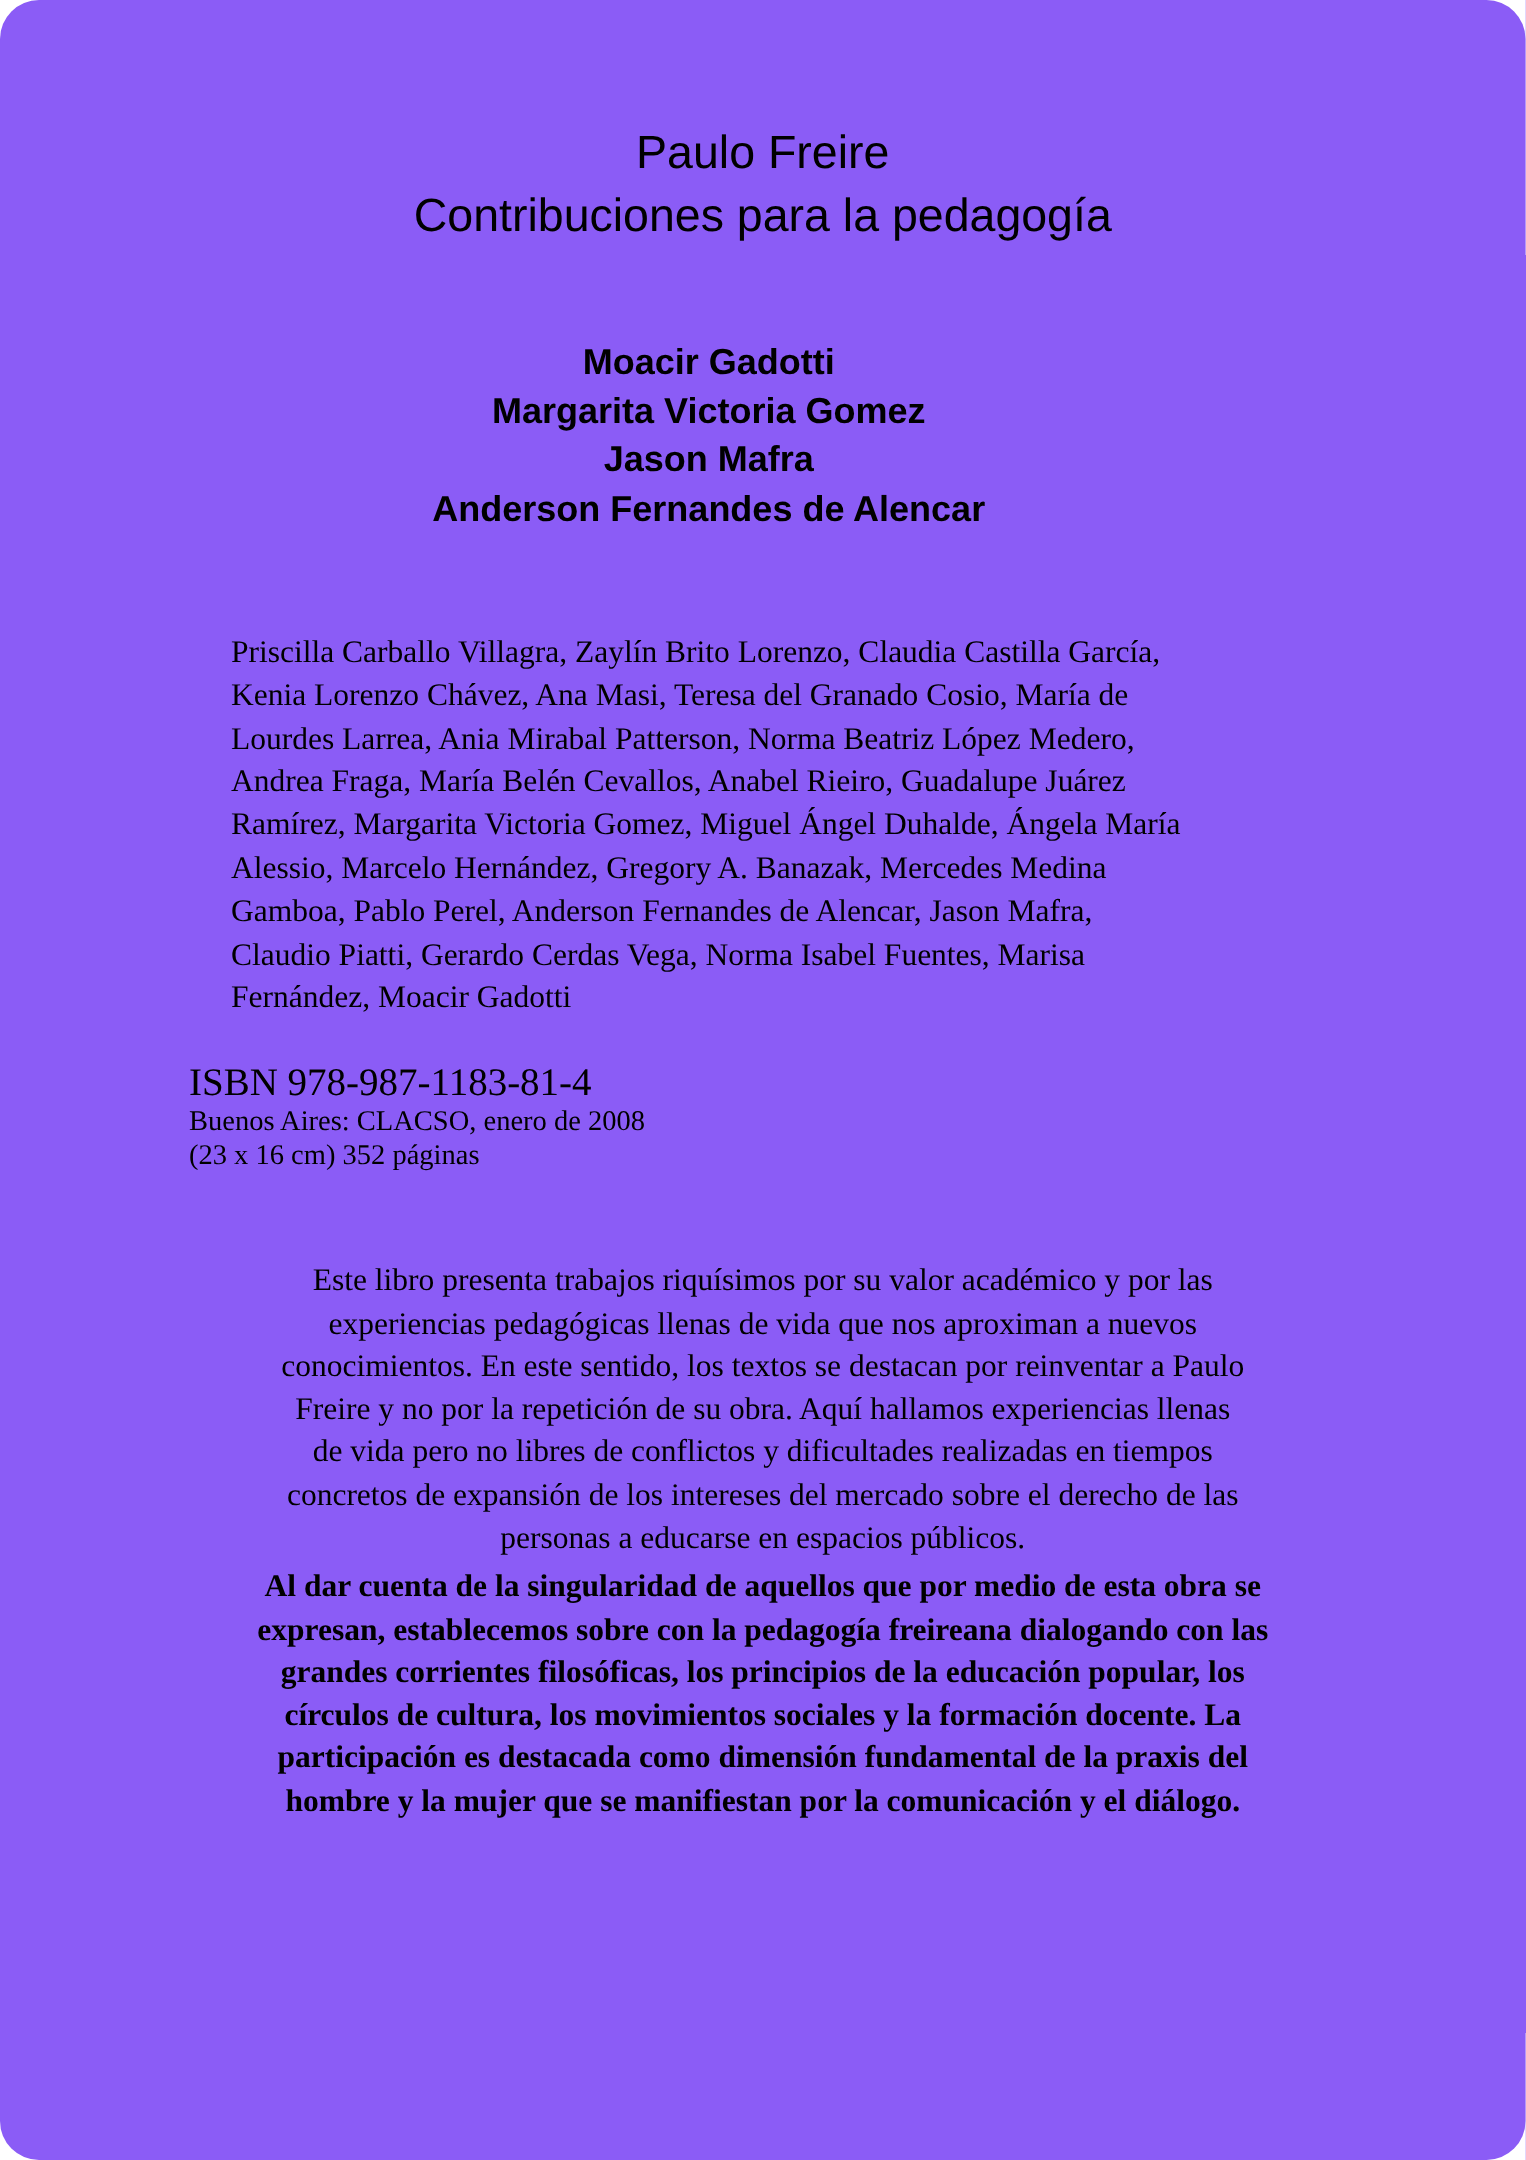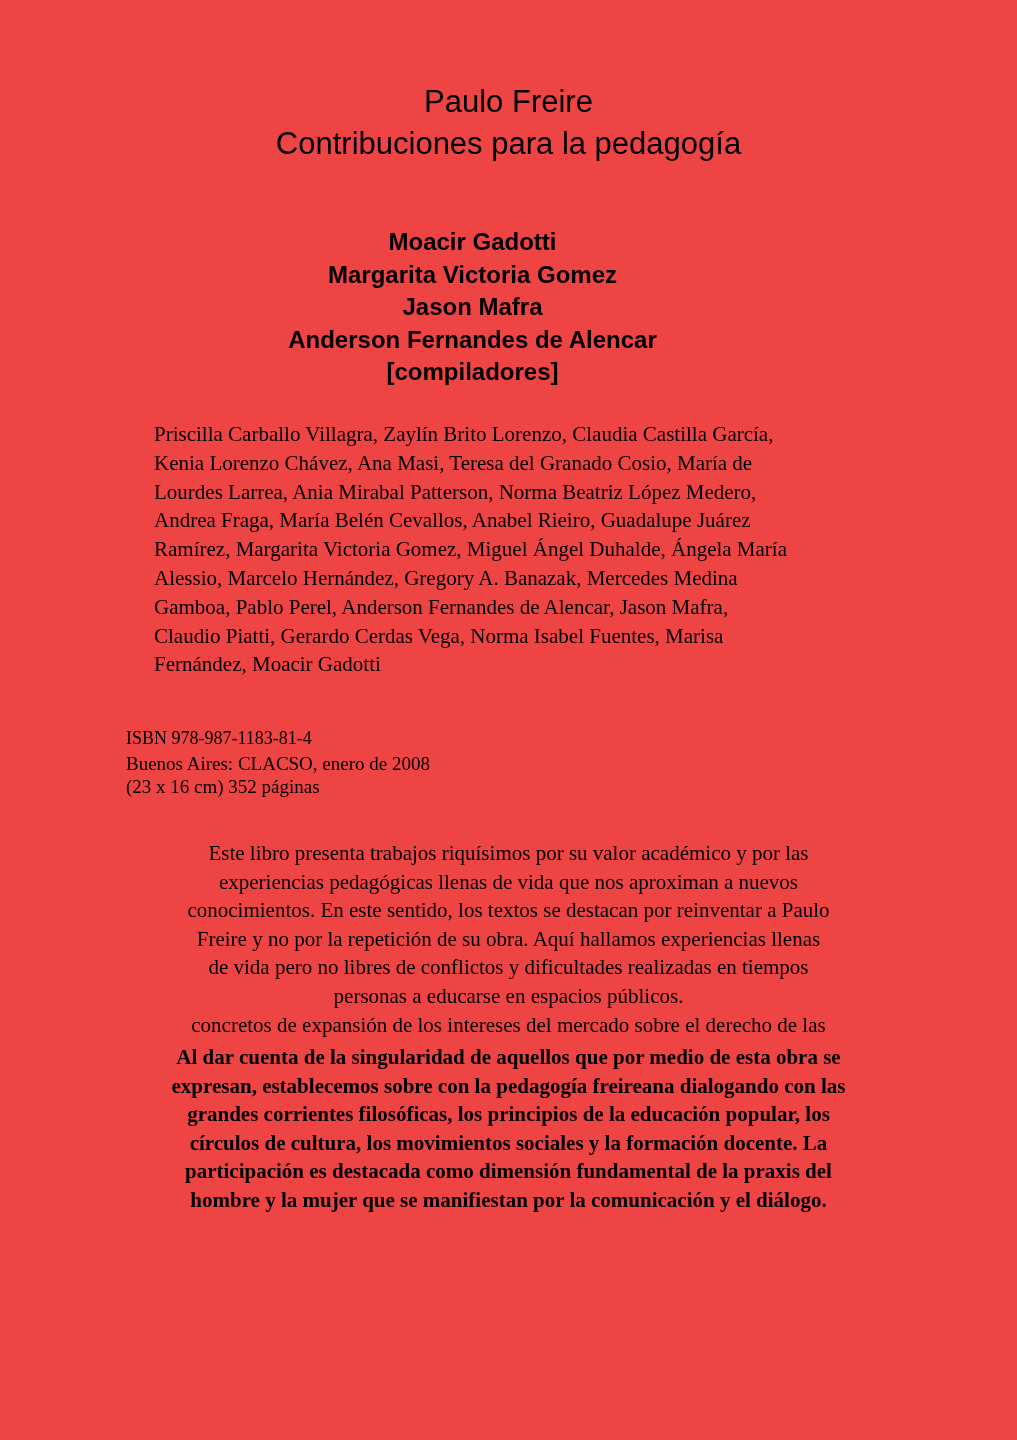--- a/index.html
+++ b/index.html
@@ -1,51 +1,50 @@
 <!DOCTYPE html>
 <html><head>
   <meta charset="utf-8">
   <style>
     html, body { margin: 0; padding: 0; background: #ffffff; }
     body { width: 1017px; height: 1440px; position: relative; overflow: hidden; color: #000; }
-    .page { position: absolute; left: 0; top: 0; width: 1017px; height: 1440px; background: #ef4444; }
+    .page { position: absolute; left: 0; top: 0; width: 1017px; height: 1440px; background: #8b5cf6; border-radius: 26px; }
     .title { position: absolute; left: 0; width: 1017px; text-align: center;
       font-family: "Liberation Sans", sans-serif; font-size: 31px; line-height: 42px; font-weight: normal; }
     .title.l1 { top: 81px; }
     .title.l2 { top: 123px; }
     .compilers { position: absolute; left: 0; width: 945px; top: 226px; text-align: center;
       font-family: "Liberation Sans", sans-serif; font-weight: bold; font-size: 24px; line-height: 32.5px; }
     .compilers div { margin: 0; }
     .authors { position: absolute; left: 126px; top: 420px; width: 770px;
       font-family: "Liberation Serif", serif; font-size: 21px; line-height: 28.8px; white-space: nowrap; }
     .authors div { height: 28.8px; margin-left: 28px; }
     .meta { position: absolute; left: 126px; top: 708px;
       font-family: "Liberation Serif", serif; }
-    .meta .isbn { font-size: 18px; line-height: 28px; margin-top: 16px; }
+    .meta .isbn { font-size: 26px; line-height: 28px; }
     .meta .small { font-size: 19px; line-height: 23px; }
     .para { position: absolute; left: 100px; width: 817px; text-align: center;
       font-family: "Liberation Serif", serif; font-size: 21px; line-height: 28.6px; }
     .para div { white-space: nowrap; }
     .para.p1 { top: 839px; }
     .para.p2 { top: 1043px; font-weight: bold; }
   </style>
 </head>
 <body>
 
 <div class="page">
 
   <div class="title l1">Paulo Freire</div>
   <div class="title l2">Contribuciones para la pedagogía</div>
 
   <div class="compilers">
     <div>Moacir Gadotti</div>
     <div>Margarita Victoria Gomez</div>
     <div>Jason Mafra</div>
     <div>Anderson Fernandes de Alencar</div>
-    <div>[compiladores]</div>
   </div>
 
   <div class="authors">
     <div>Priscilla Carballo Villagra, Zaylín Brito Lorenzo, Claudia Castilla García,</div>
     <div>Kenia Lorenzo Chávez, Ana Masi, Teresa del Granado Cosio, María de</div>
     <div>Lourdes Larrea, Ania Mirabal Patterson, Norma Beatriz López Medero,</div>
     <div>Andrea Fraga, María Belén Cevallos, Anabel Rieiro, Guadalupe Juárez</div>
     <div>Ramírez, Margarita Victoria Gomez, Miguel Ángel Duhalde, Ángela María</div>
     <div>Alessio, Marcelo Hernández, Gregory A. Banazak, Mercedes Medina</div>
     <div>Gamboa, Pablo Perel, Anderson Fernandes de Alencar, Jason Mafra,</div>
@@ -58,22 +57,22 @@
     <div class="small">Buenos Aires: CLACSO, enero de 2008</div>
     <div class="small">(23 x 16 cm) 352 páginas</div>
   </div>
 
   <div class="para p1">
     <div>Este libro presenta trabajos riquísimos por su valor académico y por las</div>
     <div>experiencias pedagógicas llenas de vida que nos aproximan a nuevos</div>
     <div>conocimientos. En este sentido, los textos se destacan por reinventar a Paulo</div>
     <div>Freire y no por la repetición de su obra. Aquí hallamos experiencias llenas</div>
     <div>de vida pero no libres de conflictos y dificultades realizadas en tiempos</div>
+    <div>concretos de expansión de los intereses del mercado sobre el derecho de las</div>
     <div>personas a educarse en espacios públicos.</div>
-    <div>concretos de expansión de los intereses del mercado sobre el derecho de las</div>
   </div>
 
   <div class="para p2">
     <div>Al dar cuenta de la singularidad de aquellos que por medio de esta obra se</div>
     <div>expresan, establecemos sobre con la pedagogía freireana dialogando con las</div>
     <div>grandes corrientes filosóficas, los principios de la educación popular, los</div>
     <div>círculos de cultura, los movimientos sociales y la formación docente. La</div>
     <div>participación es destacada como dimensión fundamental de la praxis del</div>
     <div>hombre y la mujer que se manifiestan por la comunicación y el diálogo.</div>
   </div>

